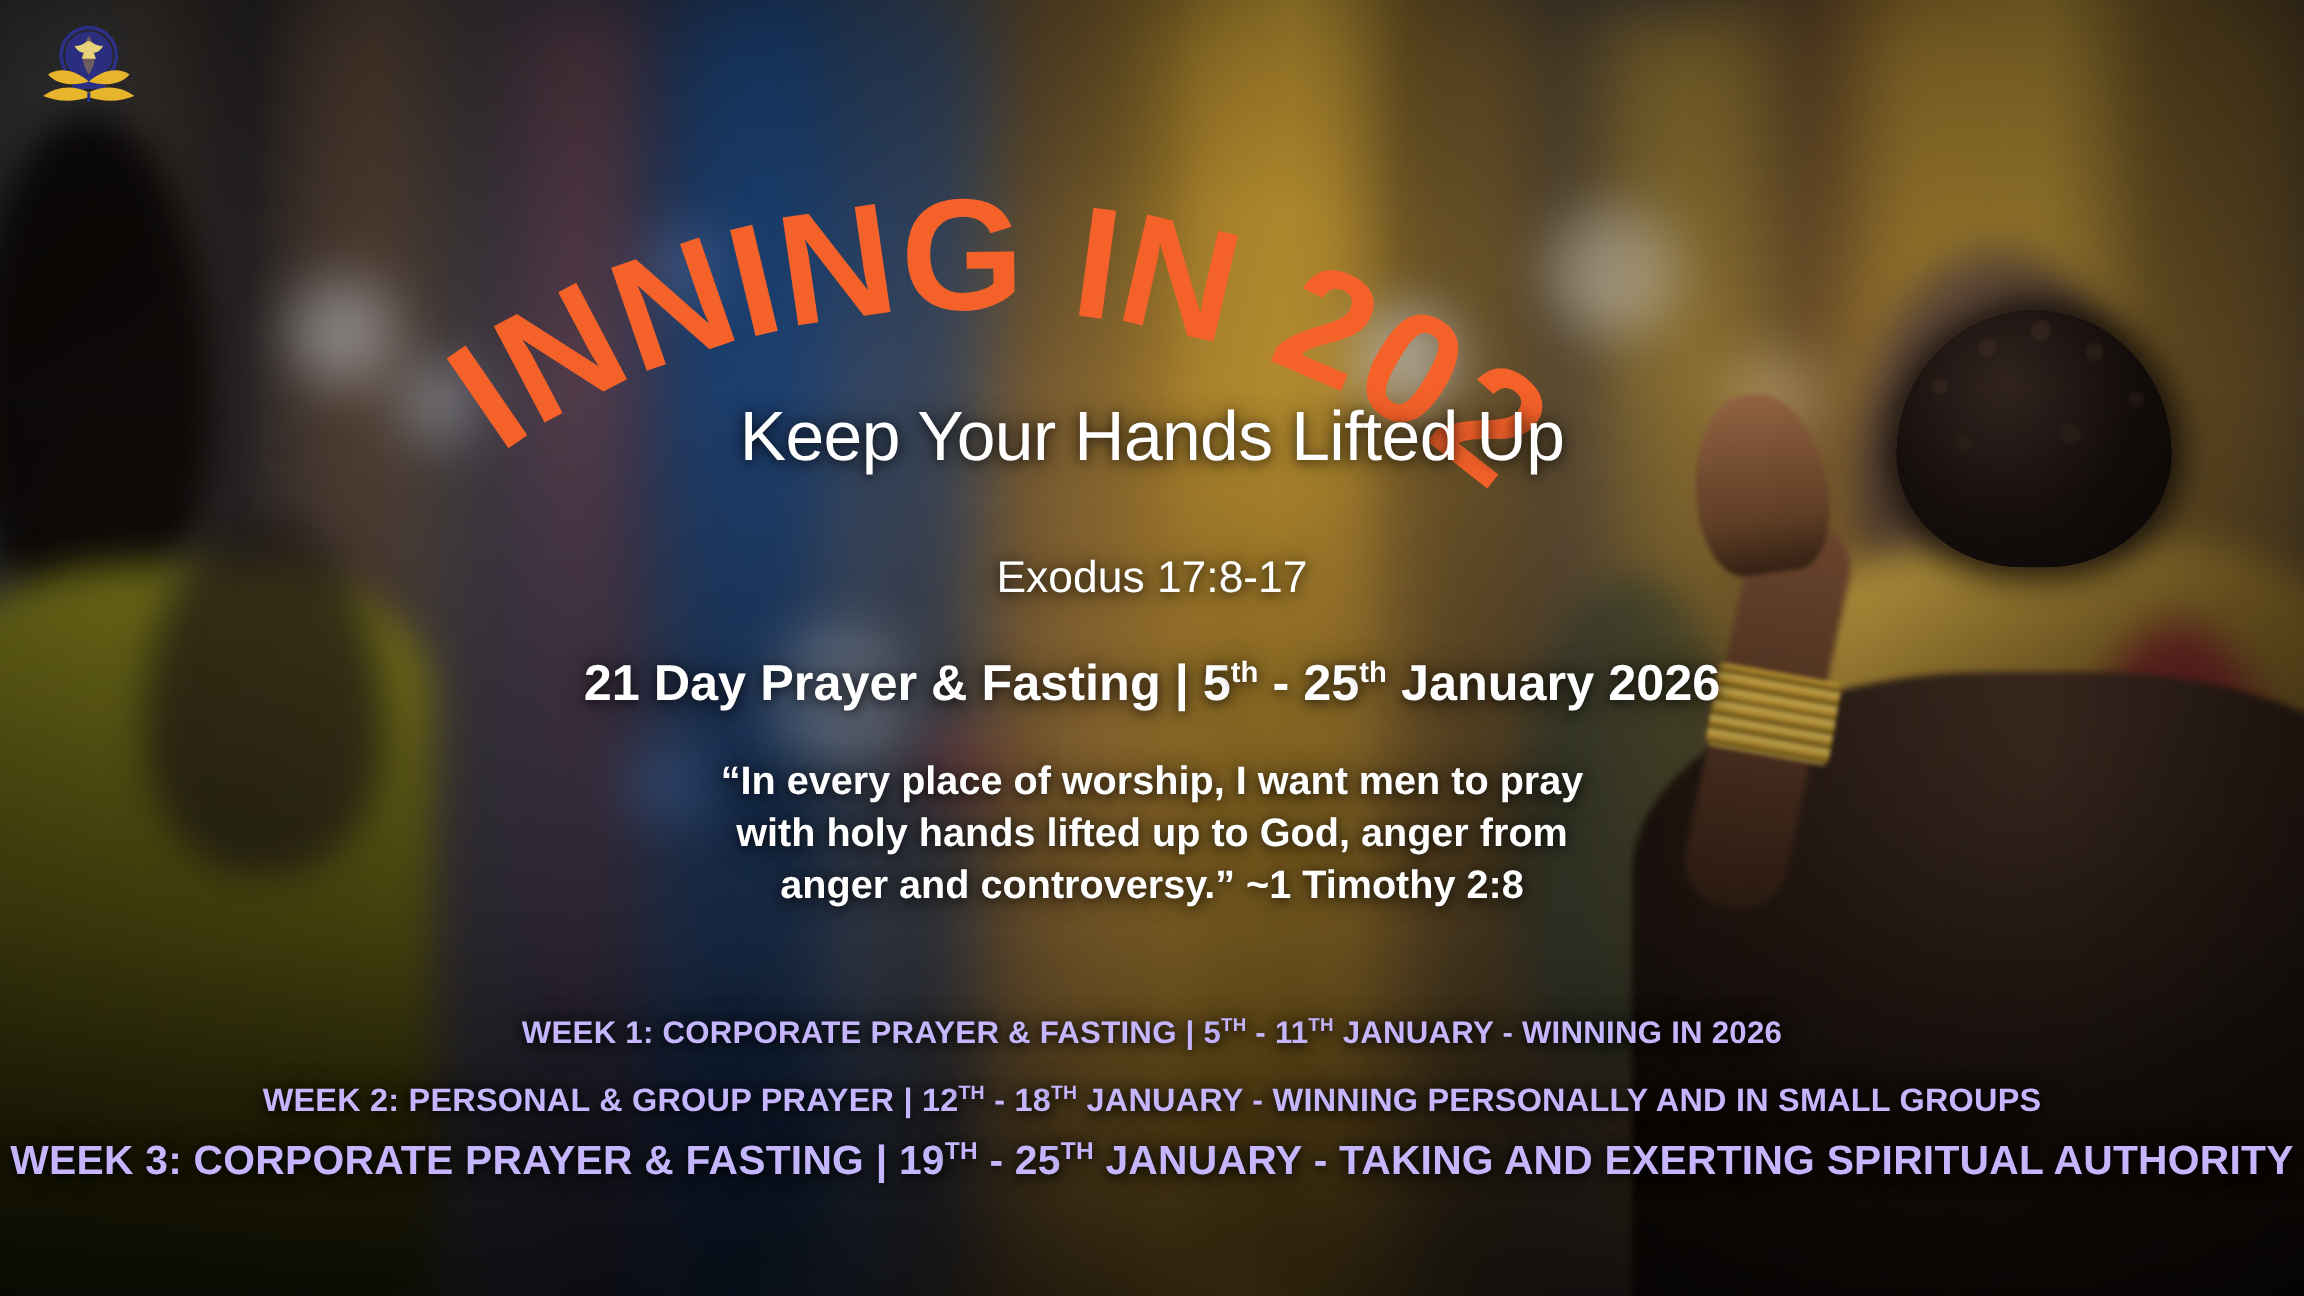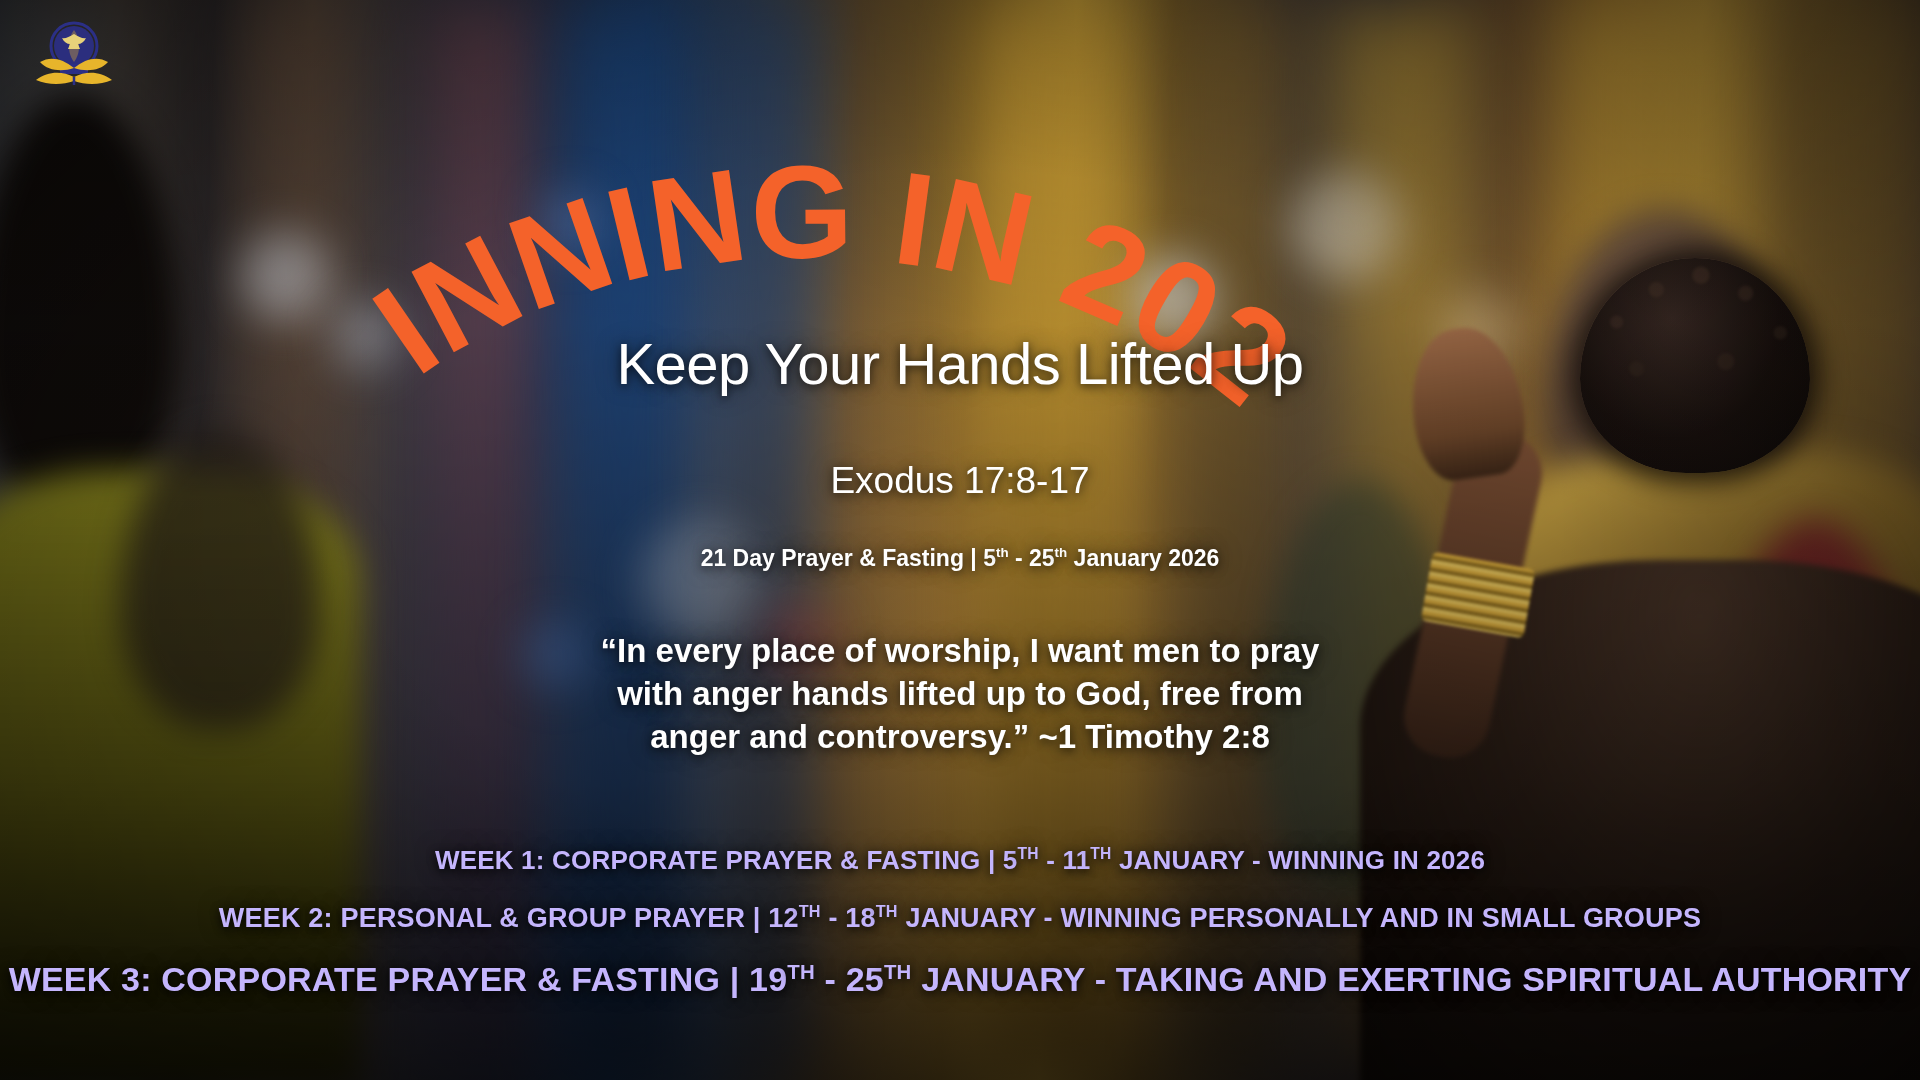--- a/index.html
+++ b/index.html
@@ -60,30 +60,30 @@
 
   
   .arc{position:absolute;left:0;top:0;width:1920px;height:420px;pointer-events:none;}
   .arc text{font-family:"Liberation Sans",sans-serif;font-weight:700;letter-spacing:0px;}
 
   
   .txt{position:absolute;left:0;right:0;text-align:center;color:#fff;
        text-shadow:0 2px 10px rgba(0,0,0,.70), 0 0 26px rgba(0,0,0,.45);}
   .headline{top:330px;font-size:58px;font-weight:400;letter-spacing:-0.5px;}
   .verse{top:460px;font-size:37px;font-weight:400;}
-  .dates{top:545px;font-size:23px;font-weight:700;}
+  .dates{top:545px;font-size:42px;font-weight:700;}
   .dates sup{font-size:.58em;vertical-align:super;font-weight:700;}
   .quote{top:630px;font-size:33px;font-weight:700;line-height:1.30;}
 
   .weeks{position:absolute;left:0;right:0;top:845px;text-align:center;}
   .wk{color:#c4b5fd;font-weight:700;letter-spacing:0.2px;
       text-shadow:0 2px 9px rgba(0,0,0,.85), 0 0 20px rgba(0,0,0,.6);}
   .wk sup{font-size:.6em;vertical-align:super;}
   .wk1{font-size:26px;margin-bottom:26px;}
-  .wk2{font-size:27px;margin-bottom:26px;}
+  .wk2{font-size:27px;margin-bottom:15px;}
   .wk3{font-size:34px;}
 </style>
 </head>
 <body>
 
 <div id="stage">
 
   <div class="bg-base"></div>
 
   <div>
@@ -165,21 +165,21 @@
   <div class="txt headline">Keep Your Hands Lifted Up</div>
 
   <div class="txt verse">Exodus 17:8-17</div>
 
   <div class="txt dates">
     <span>21 Day Prayer &amp; Fasting | 5</span><sup>th</sup><span> - 25</span><sup>th</sup><span> January 2026</span>
   </div>
 
   <div class="txt quote">
     <div>“In every place of worship, I want men to pray</div>
-    <div>with anger hands lifted up to God, free from</div>
+    <div>with holy hands lifted up to God, anger from</div>
     <div>anger and controversy.” ~1 Timothy 2:8</div>
   </div>
 
   <div class="weeks">
     <div class="wk wk1">
       <span>WEEK 1: CORPORATE PRAYER &amp; FASTING | 5</span><sup>TH</sup><span> - 11</span><sup>TH</sup><span> JANUARY - WINNING IN 2026</span>
     </div>
     <div class="wk wk2">
       <span>WEEK 2: PERSONAL &amp; GROUP PRAYER | 12</span><sup>TH</sup><span> - 18</span><sup>TH</sup><span> JANUARY - WINNING PERSONALLY AND IN SMALL GROUPS</span>
     </div>

